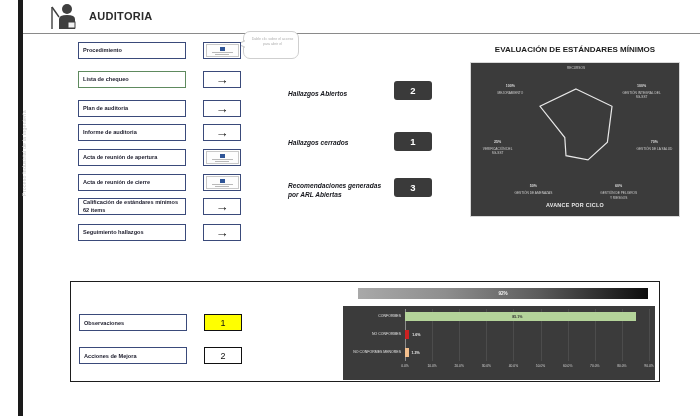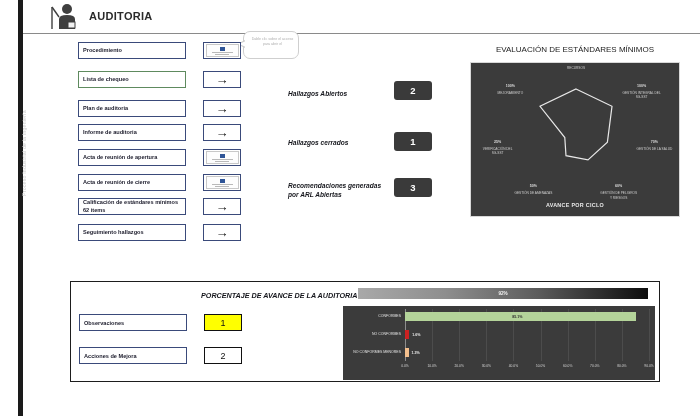--- a/index.html
+++ b/index.html
@@ -94,21 +94,21 @@
   .badge {
     position: absolute; width: 38px; height: 19px;
     background: #3a3a3a; border-radius: 3px;
     display: flex; align-items: center; justify-content: center;
     color: #fff; font-size: 9.5px; font-weight: bold;
   }
 
   
   .radar-title {
     position: absolute; left: 460px; top: 45px; width: 230px;
-    text-align: center; font-size: 8px; font-weight: normal; color: #1b1b1b;
+    text-align: center; font-size: 8px; font-weight: bold; color: #1b1b1b;
   }
   .radar-panel {
     position: absolute; left: 470px; top: 62px; width: 210px; height: 155px;
     background: #3b3b3b; border: 1px solid #d8d8d8;
   }
   .radar-svg { position: absolute; left: 0; top: 0; }
   .radar-foot {
     position: absolute; left: 0; bottom: 8px; width: 100%;
     text-align: center; font-size: 5.4px; font-weight: bold;
     color: #e9e9e9; letter-spacing: .3px;
@@ -301,21 +301,20 @@
           <text x="26.654757795999643" y="86.68638164111675" text-anchor="middle" font-size="3.2" fill="#cfcfcf" font-family="&quot;Liberation Sans&quot;, sans-serif">VERIFICACIÓN DEL</text>
           <text x="26.654757795999643" y="90.88638164111676" text-anchor="middle" font-size="3.2" fill="#cfcfcf" font-family="&quot;Liberation Sans&quot;, sans-serif">SG-SST</text>
           <text x="39.39912215711003" y="23.8496730773236" text-anchor="middle" font-size="3.6" font-weight="bold" fill="#dcdcdc" font-family="&quot;Liberation Sans&quot;, sans-serif">100%</text>
           <text x="39.39912215711003" y="30.8496730773236" text-anchor="middle" font-size="3.2" fill="#cfcfcf" font-family="&quot;Liberation Sans&quot;, sans-serif">MEJORAMIENTO</text>
         </g>
     </svg>
     <div class="radar-foot">AVANCE POR CICLO</div>
   </div>
 
   <div class="bottom-panel">
-    <div class="bp-title">PORCENTAJE DE AVANCE DE LA AUDITORIA</div>
     <div class="progress-outer">
       <div class="progress-pct">92%</div>
     </div>
 
     <div class="bp-row" style="left:8px; top:32px;">
       <div class="bp-label">Observaciones</div>
       <div class="bp-value yellow">1</div>
     </div>
 
     <div class="bp-row" style="left:8px; top:65px;">

